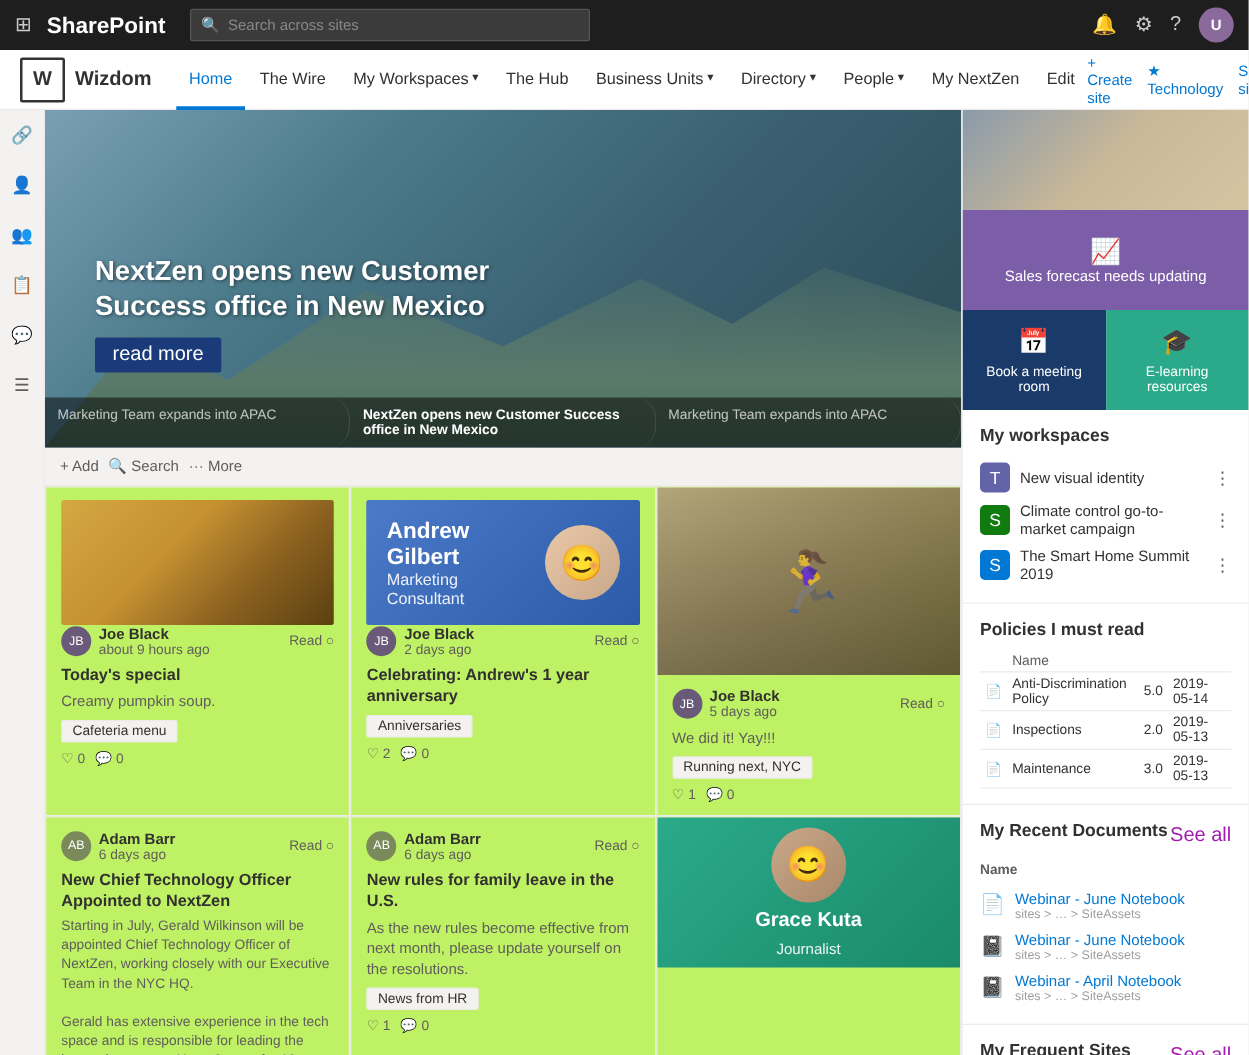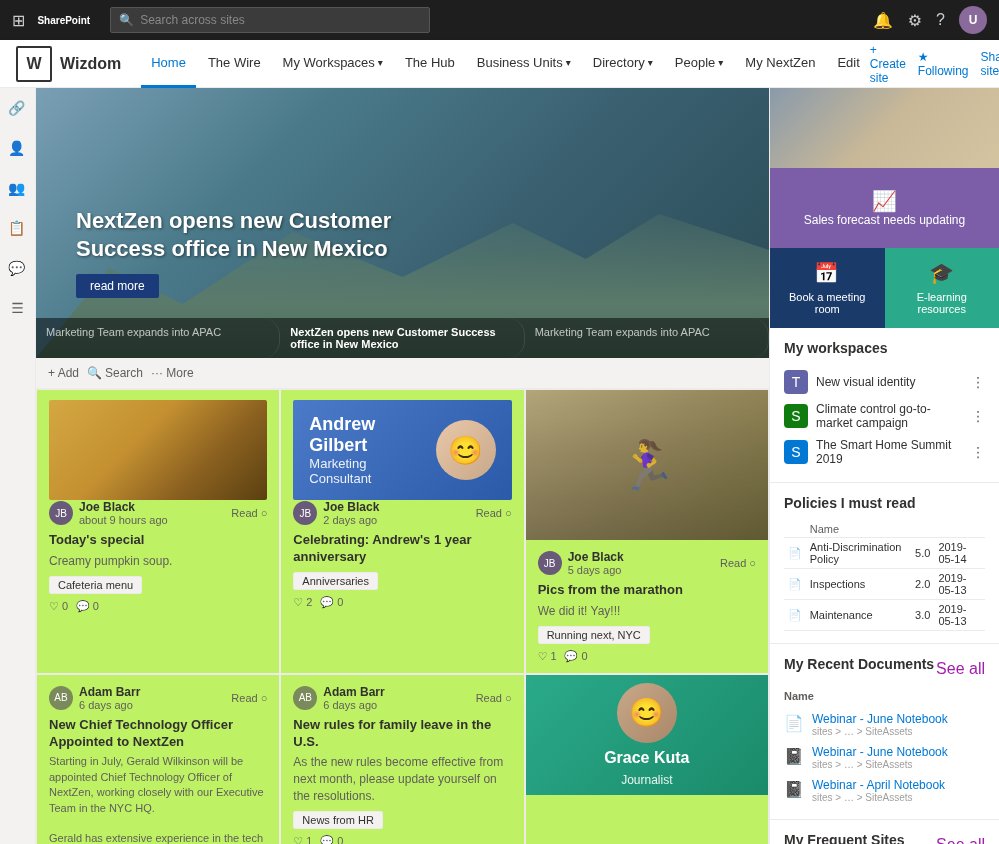--- a/index.html
+++ b/index.html
@@ -8,21 +8,21 @@
     
     .top-bar {
       height: 40px;
       background: #1e1e1e;
       display: flex;
       align-items: center;
       padding: 0 12px;
       gap: 8px;
     }
     .top-bar-grid { color: #ccc; font-size: 16px; margin-right: 4px; }
-    .top-bar-brand { color: #fff; font-size: 10px; font-weight: 600; margin-right: 12px; }
+    .top-bar-brand { color: #fff; font-size: 18px; font-weight: 600; margin-right: 12px; }
     .top-bar-search {
       flex: 1;
       max-width: 320px;
       background: #3b3b3b;
       border: 1px solid #555;
       border-radius: 2px;
       display: flex;
       align-items: center;
       height: 26px;
       padding: 0 8px;
@@ -74,21 +74,21 @@
       position: absolute; inset: 0;
       background: linear-gradient(135deg, #7a9fb5 0%, #4a7a8a 30%, #3a6070 60%, #2a4a55 100%);
     }
     .hero-mountain {
       position: absolute; bottom: 0; left: 0; right: 0; height: 180px;
       background: linear-gradient(to top, #4a6b5a 0%, #5a7a6a 30%, transparent 100%);
       clip-path: polygon(0 100%, 10% 50%, 20% 70%, 35% 30%, 50% 55%, 65% 25%, 75% 45%, 85% 20%, 100% 40%, 100% 100%);
     }
     .hero-text { position: absolute; bottom: 60px; left: 40px; color: #fff; }
     .hero-text h1 { font-size: 22px; font-weight: 600; line-height: 1.3; max-width: 340px; text-shadow: 1px 1px 3px rgba(0,0,0,0.5); }
-    .hero-btn { display: inline-block; margin-top: 10px; background: #1a3a7a; color: #fff; padding: 5px 14px; font-size: 12px; border-radius: 2px; cursor: pointer; }
+    .hero-btn { display: inline-block; margin-top: 10px; background: #1a3a7a; color: #fff; padding: 5px 14px; font-size: 16px; border-radius: 2px; cursor: pointer; }
     .hero-nav { position: absolute; bottom: 0; left: 0; right: 0; display: flex; background: rgba(0,0,0,0.5); }
     .hero-nav-item { flex: 1; padding: 8px 10px; color: rgba(255,255,255,0.7); font-size: 11px; cursor: pointer; border-right: 1px solid rgba(255,255,255,0.1); border-radius: 17px; }
     .hero-nav-item.active { color: #fff; font-weight: 600; }
 
     
     .feed-toolbar { display: flex; align-items: center; gap: 8px; padding: 8px 12px; background: #f3f2f1; border-bottom: 1px solid #edebe9; font-size: 12px; color: #605e5c; }
     .feed-toolbar span { cursor: pointer; display: flex; align-items: center; gap: 3px; }
 
     
     .feed-grid { display: grid; grid-template-columns: repeat(3, 1fr); gap: 0; }
@@ -190,21 +190,21 @@
     <a class="nav-link">My Workspaces <span class="nav-link-arrow">▾</span></a>
     <a class="nav-link">The Hub</a>
     <a class="nav-link">Business Units <span class="nav-link-arrow">▾</span></a>
     <a class="nav-link">Directory <span class="nav-link-arrow">▾</span></a>
     <a class="nav-link">People <span class="nav-link-arrow">▾</span></a>
     <a class="nav-link">My NextZen</a>
     <a class="nav-link">Edit</a>
   </div>
   <div class="nav-right">
     <span>+ Create site</span>
-    <span>★ Following</span>
+    <span>★ Technology</span>
     <span>Share site</span>
   </div>
 </div>
 
 <div class="main-layout">
 
   <div class="left-sidebar">
     <span class="left-icon">🔗</span>
     <span class="left-icon">👤</span>
     <span class="left-icon">👥</span>
@@ -296,21 +296,20 @@
         </div>
         <div style="padding:10px 12px;">
           <div class="card-meta">
             <div class="card-avatar" style="background:#6a5a7a;">JB</div>
             <div>
               <div class="card-author">Joe Black</div>
               <div class="card-time">5 days ago</div>
             </div>
             <div class="card-read">Read ○</div>
           </div>
-          <div class="card-title">Pics from the marathon</div>
           <div class="card-excerpt">We did it! Yay!!!</div>
           <div style="margin-top:6px;"><span class="card-tag">Running next, NYC</span></div>
           <div class="card-actions">
             <span>♡ 1</span>
             <span>💬 0</span>
           </div>
         </div>
       </div>
 
       <div class="feed-card">

